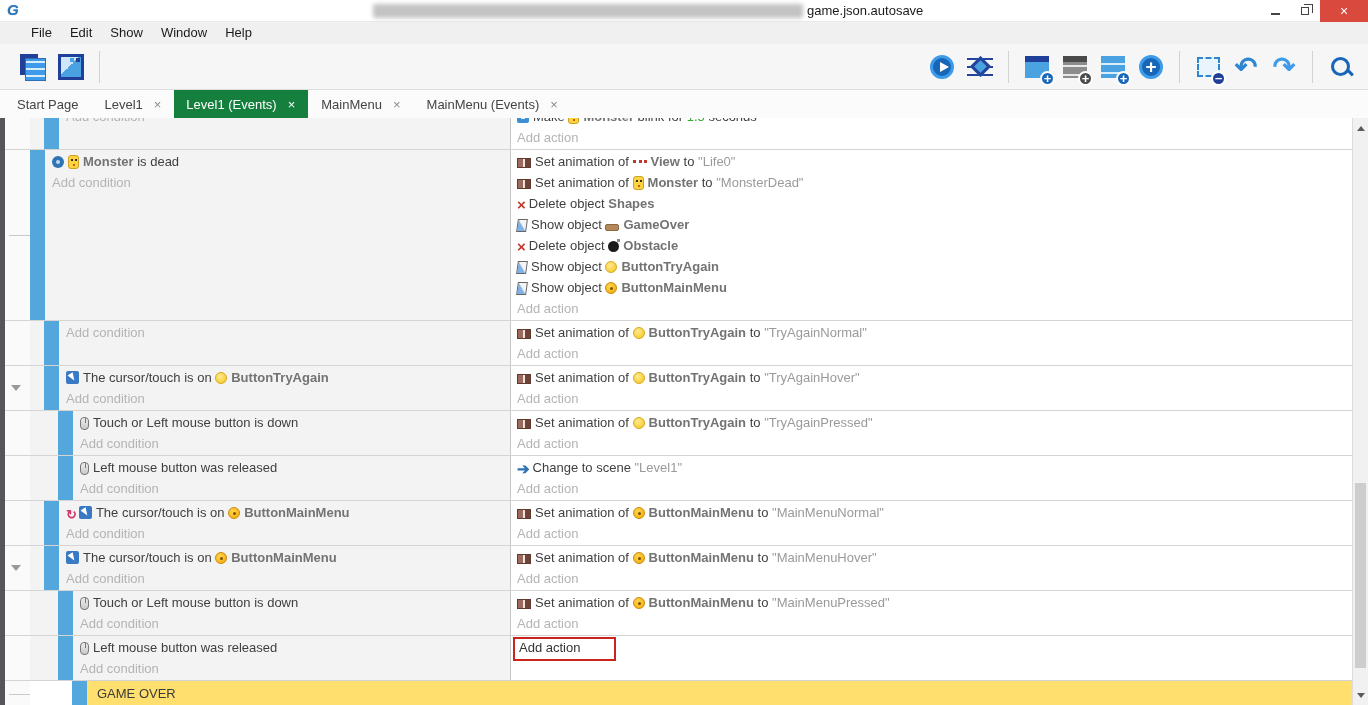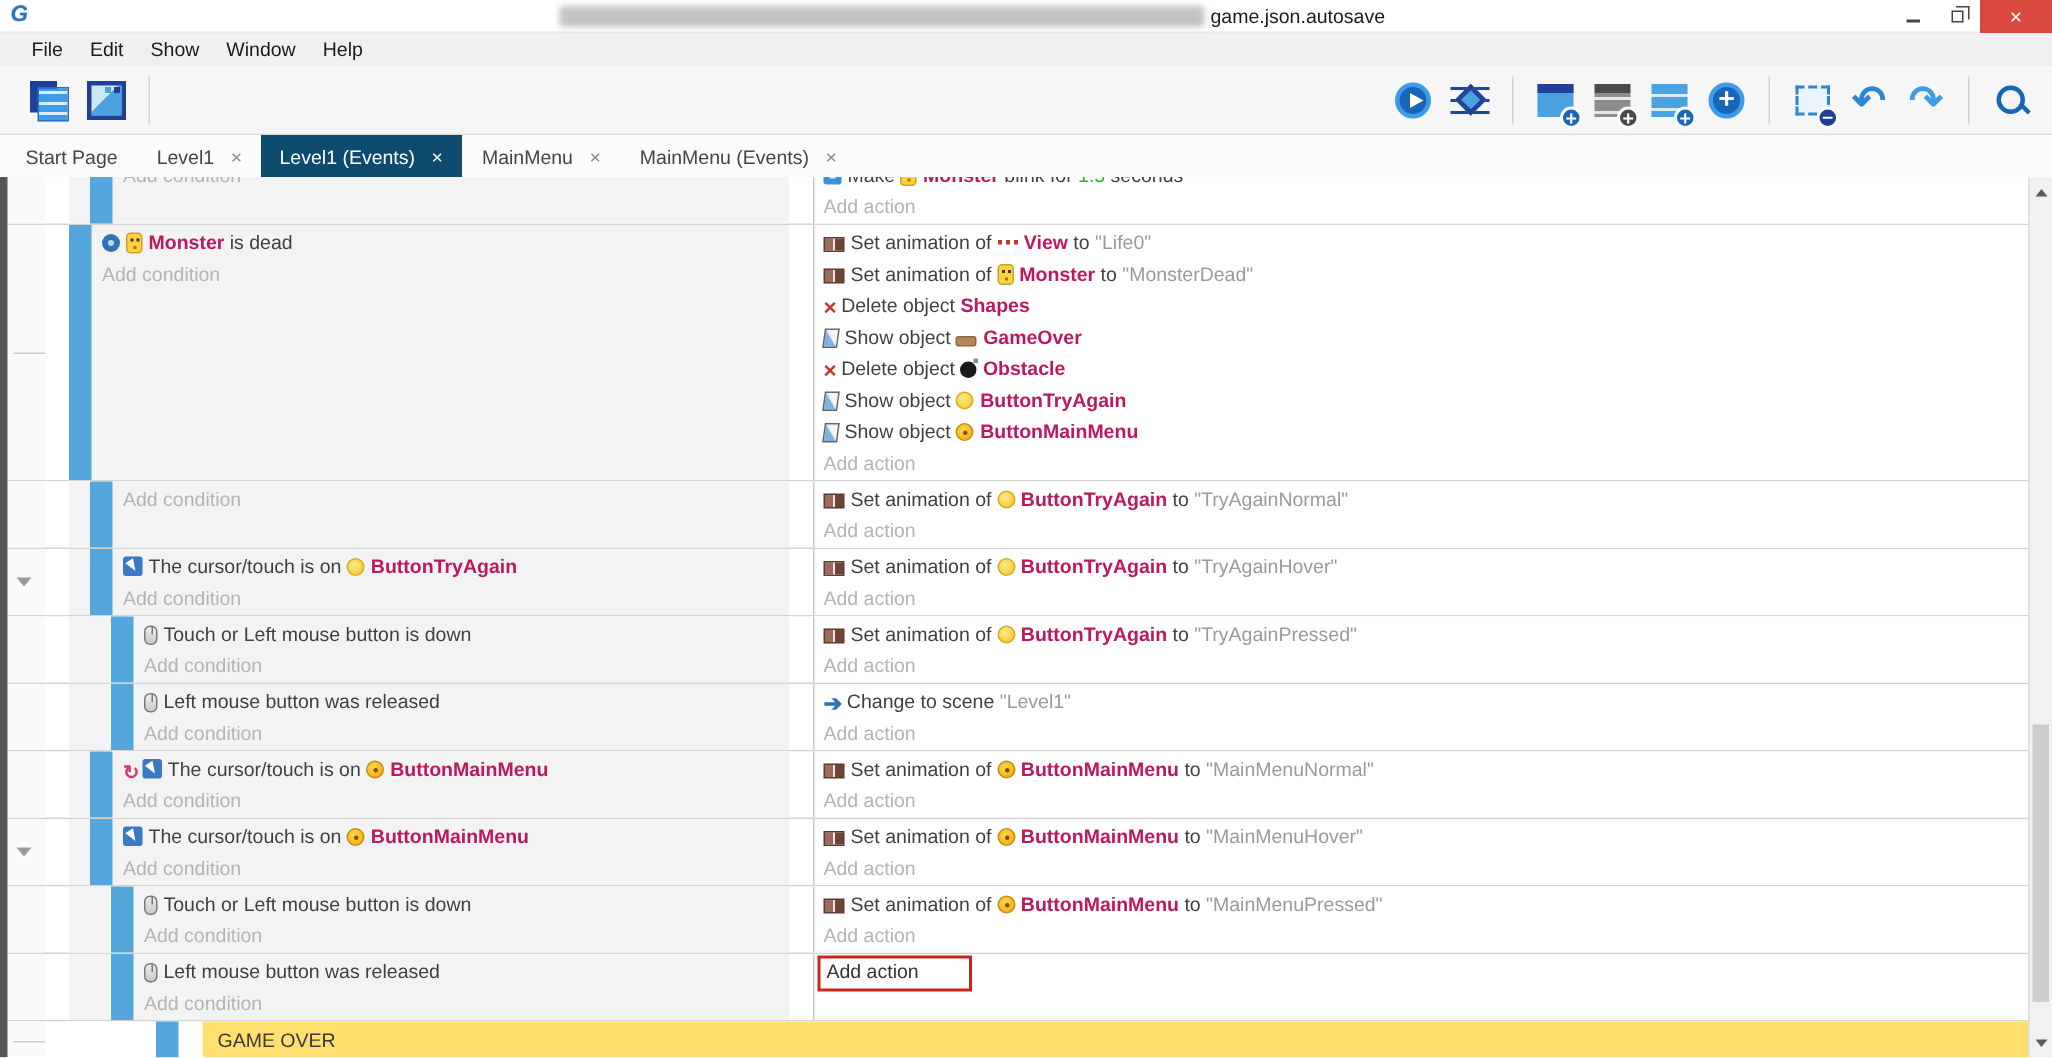--- a/index.html
+++ b/index.html
@@ -16,21 +16,21 @@
   .win-controls { position:absolute; right:0; top:0; height:22px; display:flex; }
   .win-btn { width:30px; height:22px; display:flex; align-items:center; justify-content:center;
              font-size:12px; color:#333; }
   .wb-min span { display:block; width:9px; border-bottom:2px solid #444; margin-top:6px; }
   .wb-restore span { display:block; width:8px; height:8px; border:1px solid #444; position:relative; background:#fff;}
   .wb-restore span:before { content:''; position:absolute; left:2px; top:-4px; width:8px; height:8px;
                             border:1px solid #444; border-bottom:none; border-left:none; }
   .wb-close { width:48px; background:#d9493e; color:#fff; font-size:14px; }
 
   
-  .menubar { height:22px; background:#f0f0f0; display:flex; align-items:center; padding-left:12px; }
+  .menubar { height:22px; background:#f0f0f0; display:flex; align-items:center; padding-left:22px; }
   .menu-item { padding:0 9px; font-size:13px; color:#1a1a1a; height:22px; line-height:22px; }
 
   
   .toolbar { height:46px; background:#f6f6f6; border-bottom:1px solid #dcdcdc;
              display:flex; align-items:center; padding:0 8px 0 14px; }
   .tsep { width:1px; height:32px; background:#d2d2d2; margin:0 9px; }
   .tspacer { flex:1; }
   .tbtn { width:32px; height:34px; position:relative; margin:0 3px; display:flex;
           align-items:center; justify-content:center; }
 
@@ -75,44 +75,44 @@
   .t-search span { display:block; width:24px; height:24px; position:relative; }
   .t-search span:before { content:''; position:absolute; left:2px; top:2px; width:13px; height:13px;
            border:3px solid #1766b8; border-radius:50%; }
   .t-search span:after { content:''; position:absolute; left:17px; top:16px; width:8px; height:3px;
            background:#1766b8; transform:rotate(45deg); }
 
   
   .tabbar { height:28px; background:#fbfbfb; display:flex; align-items:stretch; padding-left:4px; }
   .tab { display:flex; align-items:center; padding:0 13px; font-size:13px; color:#444; }
   .tab .x { margin-left:11px; color:#8a8a8a; font-size:13px; }
-  .tab.active { background:#0c4a6e; color:#fff;padding-left:12px; }
+  .tab.active { background:#15803d; color:#fff;padding-left:12px; }
   .tab.active .x { color:#fff; }
 
   
   .events { position:relative; height:587px; background:#fff; overflow:hidden;
             padding-left:5px; padding-right:16px; }
   .left-edge { position:absolute; left:0; top:0; bottom:0; width:5px; background:#55565a; z-index:6; }
 
-  .row { display:flex; border-bottom:1px solid #d4d4d4; background:#fff; align-items:stretch;gap:16px; }
+  .row { display:flex; border-bottom:1px solid #d4d4d4; background:#fff; align-items:stretch; }
   .gutter { width:25px; background:#fafafa; position:relative; flex:none; }
   .gutter.conn:after { content:''; position:absolute; left:4px; right:0; top:50%; height:1px; background:#c9c9c9; }
   .gutter .exp { position:absolute; left:6px; top:50%; margin-top:-3px; width:0; height:0;
                  border-left:5px solid transparent; border-right:5px solid transparent;
                  border-top:6px solid #9a9a9a; }
   .condwrap { width:480px; flex:none; background:#f3f3f3; display:flex; }
   .indent { flex:none; background:#f3f3f3; }
   .bar { width:15px; flex:none; background:#53a7dc; }
   .cond { flex:1; padding:1px 0 1px 7px; overflow:hidden; }
   .act { flex:1; background:#fff; border-left:1px solid #c8c8c8; padding:1px 0 1px 6px; overflow:hidden; }
   .line { height:21px; line-height:21px; font-size:13px; white-space:nowrap; color:#3f3f3f; }
   .ph { color:#b4b4b4; }
   .ph.hl { color:#333; border:2px solid #c9251d; background:#fff; display:inline-block;
            line-height:18px; height:24px; padding:0 34px 0 4px; margin-left:-4px; position:relative; z-index:2; }
-  .obj { color:#be185d; font-weight:bold; }
+  .obj { color:#737373; font-weight:bold; }
   .str { color:#9a9a9a; }
   .num { color:#3baa35; }
 
   .comment-row .cbar { width:15px; flex:none; background:#53a7dc; }
   .comment-row .cbody { flex:1; background:#ffe06e; font-size:13px; color:#3a3a3a;
                         line-height:26px; padding-left:10px; }
   .comment-row { height:27px; }
 
   
   .ic { display:inline-block; vertical-align:-2px; margin-right:4px; position:relative; }

